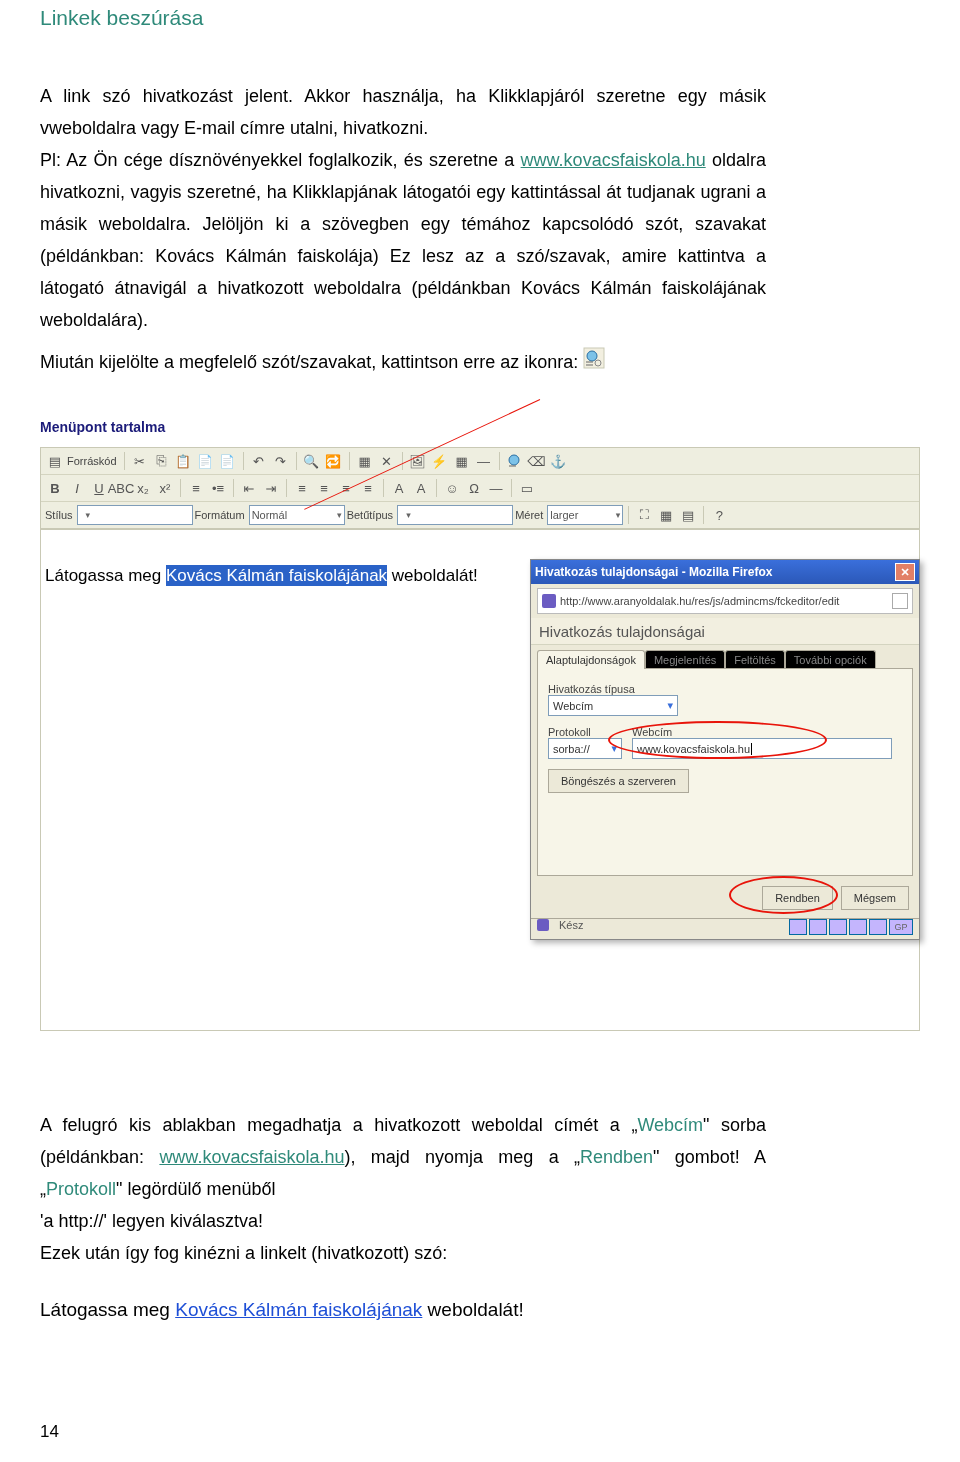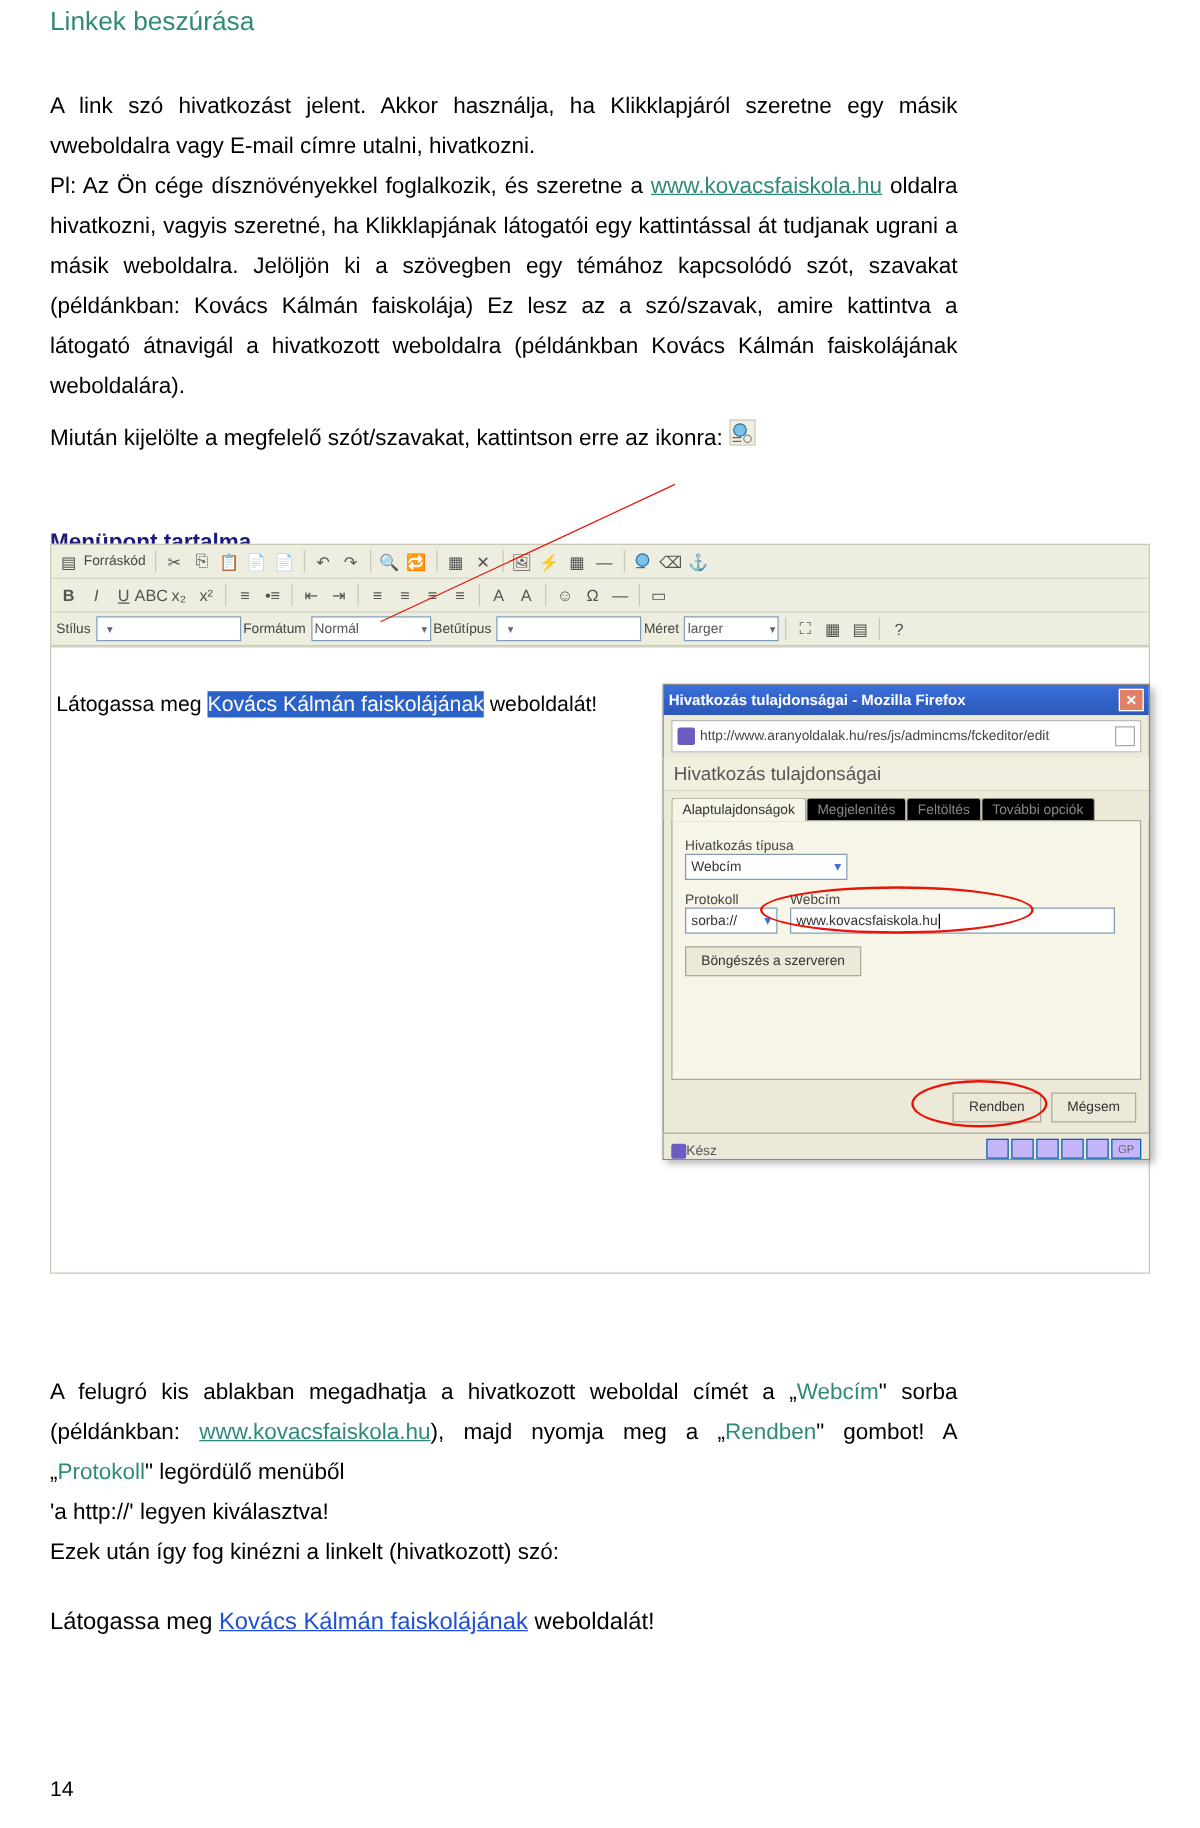--- a/index.html
+++ b/index.html
@@ -1,26 +1,26 @@
 <!DOCTYPE html>
 <html><head>
 <meta charset="utf-8">
 <style>
   html,body{margin:0;padding:0;background:#fff;font-family:Arial,Helvetica,sans-serif;color:#000}
   .page{width:806px;min-height:1462px;position:relative;padding:0 40px 60px;box-sizing:border-box}
   .h2{font-size:21px;color:#2F8A7A;margin:0;padding-top:6px}
-  .body-text{font-size:18px;line-height:32px;text-align:justify;margin-top:38px}
+  .body-text{font-size:18px;line-height:32px;text-align:justify;margin-top:50px}
   .icon-line{font-size:18px;line-height:32px;margin-top:10px}
   .link-like{color:#2F8A7A;text-decoration:underline}
   .green-txt{color:#2F8A7A}
   .globe18{display:inline-block;vertical-align:middle}
   .pgnum{position:absolute;left:40px;bottom:20px;font-size:17px}
   
   .shot{position:relative;margin-top:40px;width:880px;height:620px}
-  .menu-title{font-family:Verdana,Arial;font-size:18px;font-weight:bold;color:#1b1b79;position:absolute;left:0;top:16px}
+  .menu-title{font-family:Verdana,Arial;font-size:14px;font-weight:bold;color:#1b1b79;position:absolute;left:0;top:0}
   .toolbar{position:absolute;left:0;top:28px;width:880px;background:#eeeee0;border:1px solid #c9c9b5;box-sizing:border-box;font-size:13px;color:#555}
   .tb-row{display:flex;align-items:center;height:26px;border-bottom:1px solid #d4d4c0;padding:0 4px;gap:2px}
   .tb-row:last-child{border-bottom:none}
   .sep{width:1px;height:18px;background:#c9c9b5;margin:0 3px}
   .tbtn{width:20px;height:20px;display:flex;align-items:center;justify-content:center;color:#555}
   .tlabel{font-family:Verdana,Arial;font-size:11px;color:#444;margin-right:2px}
   .tselect{height:18px;background:#fff;border:1px solid #7f9db9;font-size:11px;padding:0 2px;display:flex;align-items:center;min-width:70px;justify-content:space-between}
   .tselect:after{content:"▾";font-size:9px;color:#666;margin-left:6px}
   .editor{position:absolute;left:0;top:110px;width:878px;height:500px;border:1px solid #c9c9b5;background:#fff}
   .editor-text{position:absolute;left:4px;top:36px;font-size:17px;font-family:"Segoe UI",Arial}
@@ -36,21 +36,21 @@
   .tabs{display:flex;background:#ece9d8;padding:4px 6px 0;gap:0}
   .tab{border:1px solid #aca899;border-bottom:none;padding:3px 8px;font-size:11px;background:#000000;color:#888;position:relative;top:1px;border-radius:3px 3px 0 0}
   .tab.active{background:#f7f5e8;color:#333;z-index:1}
   .tabbody{background:#f7f5e8;border:1px solid #aca899;margin:0 6px 6px;padding:8px 10px}
   .lbl{font-size:11px;color:#444;display:block;margin-top:6px}
   .inp{height:19px;background:#fff;border:1px solid #7f9db9;font-size:11px;padding:0 4px;display:flex;align-items:center}
   .row{display:flex;gap:10px;align-items:flex-end}
   .btn{height:22px;background:#ece9d8;border:1px solid #aca899;font-size:11px;padding:0 12px;display:inline-flex;align-items:center;color:#333}
   .circle{position:absolute;border:2px solid #e8140a;border-radius:50%;pointer-events:none}
   .footer-row{display:flex;justify-content:flex-end;gap:8px;padding:4px 10px 8px}
-  .statusbar{height:20px;background:#ece9d8;border-top:1px solid #aca899;display:flex;align-items:flex-end;padding:0 6px;font-size:11px;color:#555;gap:0}
+  .statusbar{height:20px;background:#ece9d8;border-top:1px solid #aca899;display:flex;align-items:flex-start;padding:0 6px;font-size:11px;color:#555;gap:10px}
   .sb-boxes{margin-left:auto;display:flex;gap:2px}
   .sb-box{width:16px;height:14px;border:1px solid #0369a1;background:#c4b5fd}
   
   .sample2{margin-top:30px;font-size:19px;font-family:"Segoe UI",Arial}
   .hyperlink{color:#1e4fd6;text-decoration:underline}
 </style>
 </head>
 <body>
 
 <div class="page">

